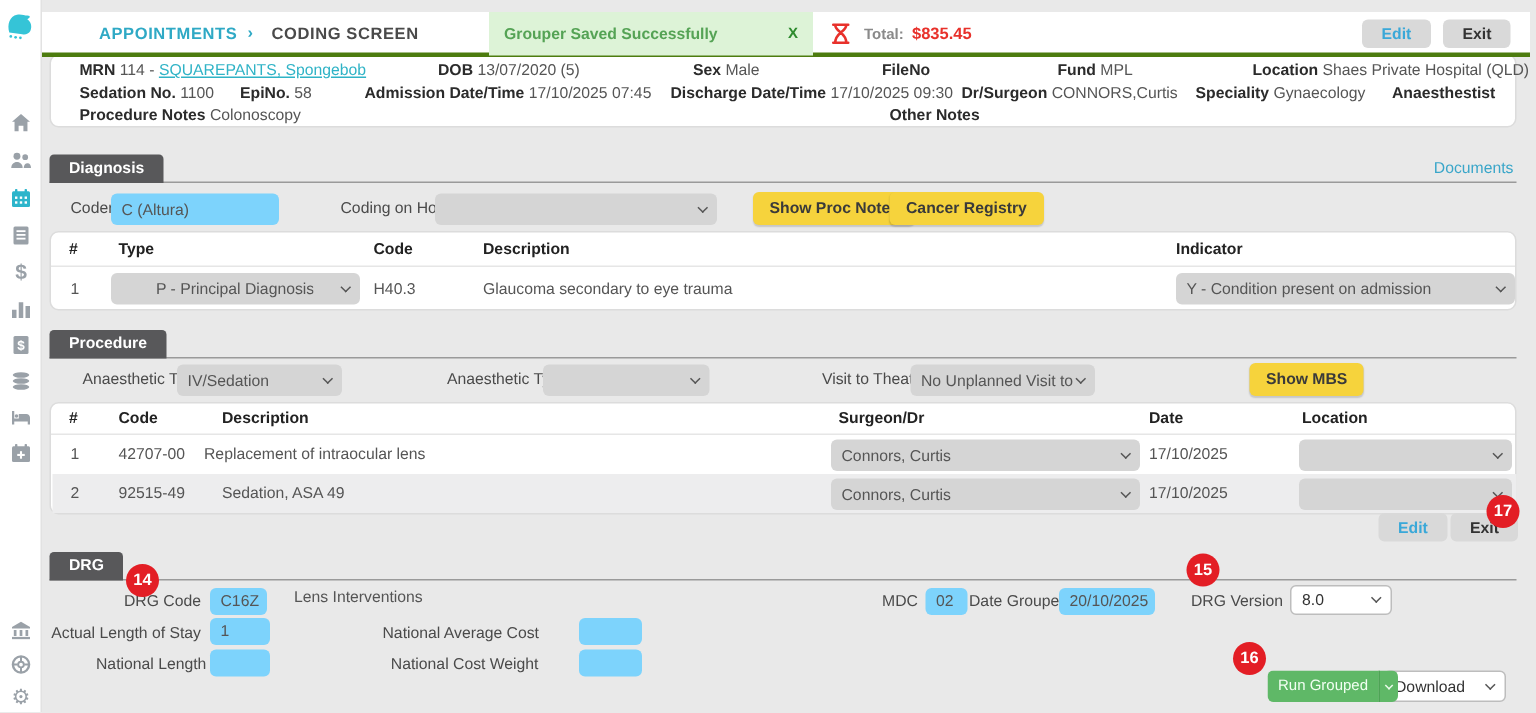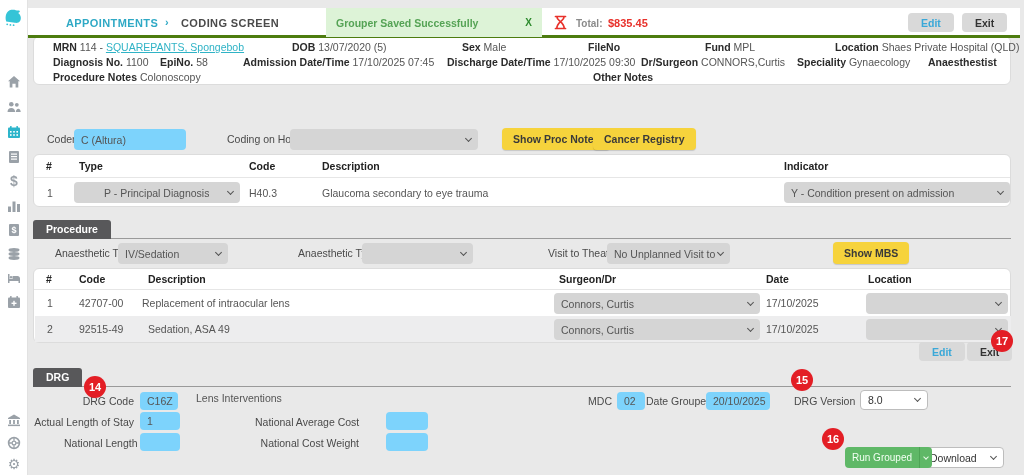--- a/index.html
+++ b/index.html
@@ -207,32 +207,36 @@
       <span class="fl">MRN</span>
       <span class="fv">114 -</span>
       <span class="link">SQUAREPANTS, Spongebob</span>
     </div>
     <div class="fg" style="left:258px;top:4px;"><span class="fl">DOB</span> <span class="fv">13/07/2020 (5)</span></div>
     <div class="fg" style="left:428px;top:4px;"><span class="fl">Sex</span> <span class="fv">Male</span></div>
     <div class="fg" style="left:554px;top:4px;"><span class="fl">FileNo</span> <span class="fv"></span></div>
     <div class="fg" style="left:671px;top:4px;"><span class="fl">Fund</span> <span class="fv">MPL</span></div>
     <div class="fg" style="left:801px;top:4px;"><span class="fl">Location</span> <span class="fv">Shaes Private Hospital (QLD)</span></div>
 
-    <div class="fg" style="left:19px;top:19px;"><span class="fl">Diagnosis No.</span> <span class="fv">1100</span></div>
+    <div class="fg" style="left:19px;top:19px;"><span class="fl">Sedation No.</span> <span class="fv">1100</span></div>
     <div class="fg" style="left:126px;top:19px;"><span class="fl">EpiNo.</span> <span class="fv">58</span></div>
     <div class="fg" style="left:209px;top:19px;"><span class="fl">Admission Date/Time</span> <span class="fv">17/10/2025 07:45</span></div>
     <div class="fg" style="left:413px;top:19px;"><span class="fl">Discharge Date/Time</span> <span class="fv">17/10/2025 09:30</span></div>
     <div class="fg" style="left:607px;top:19px;text-align:center;"><span class="fl">Dr/Surgeon</span> <span class="fv">CONNORS,Curtis</span></div>
     <div class="fg" style="left:763px;top:19px;"><span class="fl">Speciality</span> <span class="fv">Gynaecology</span></div>
     <div class="fg" style="left:894px;top:19px;"><span class="fl">Anaesthestist</span> <span class="fv"></span></div>
 
     <div class="fg" style="left:19px;top:34px;"><span class="fl">Procedure Notes</span> <span class="fv">Colonoscopy</span></div>
     <div class="fg" style="left:559px;top:34px;"><span class="fl">Other Notes</span> <span class="fv"></span></div>
   </div>
 
+  <div class="tabrow" style="top:103px;">
+    <span class="tab">Diagnosis</span>
+    <a class="doclink">Documents</a>
+  </div>
 
   <span class="lbl" style="left:47px;top:133px;">Coder</span>
   <div class="inp big" style="left:74px;top:129px;width:112px;">
       <span>C (Altura)</span>
     </div>
   <span class="lbl" style="left:227px;top:133px;">Coding on Hold</span>
   <div class="sel" style="left:290px;top:129px;width:188px;">
       <span></span>
       <i class="chev"></i>
     </div>
@@ -289,21 +293,21 @@
     <span class="hcell" style="left:12px;top:4px;">#</span>
     <span class="hcell" style="left:45px;top:4px;">Code</span>
     <span class="hcell" style="left:114px;top:4px;">Description</span>
     <span class="hcell" style="left:525px;top:4px;">Surgeon/Dr</span>
     <span class="hcell" style="left:732px;top:4px;">Date</span>
     <span class="hcell" style="left:834px;top:4px;">Location</span>
 
     <div>
       <span class="cell" style="left:13px;top:28px;">1</span>
       <span class="cell" style="left:45px;top:28px;">42707-00</span>
-      <span class="cell" style="left:108px;top:28px;">Replacement of intraocular lens</span>
+      <span class="cell" style="left:102px;top:28px;">Replacement of intraocular lens</span>
       <div class="sel" style="left:520px;top:24px;width:206px;">
           <span>Connors, Curtis</span>
           <i class="chev"></i>
         </div>
       <span class="cell" style="left:732px;top:28px;">17/10/2025</span>
       <div class="sel" style="left:832px;top:24px;width:142px;">
           <span></span>
           <i class="chev"></i>
         </div>
     </div>

